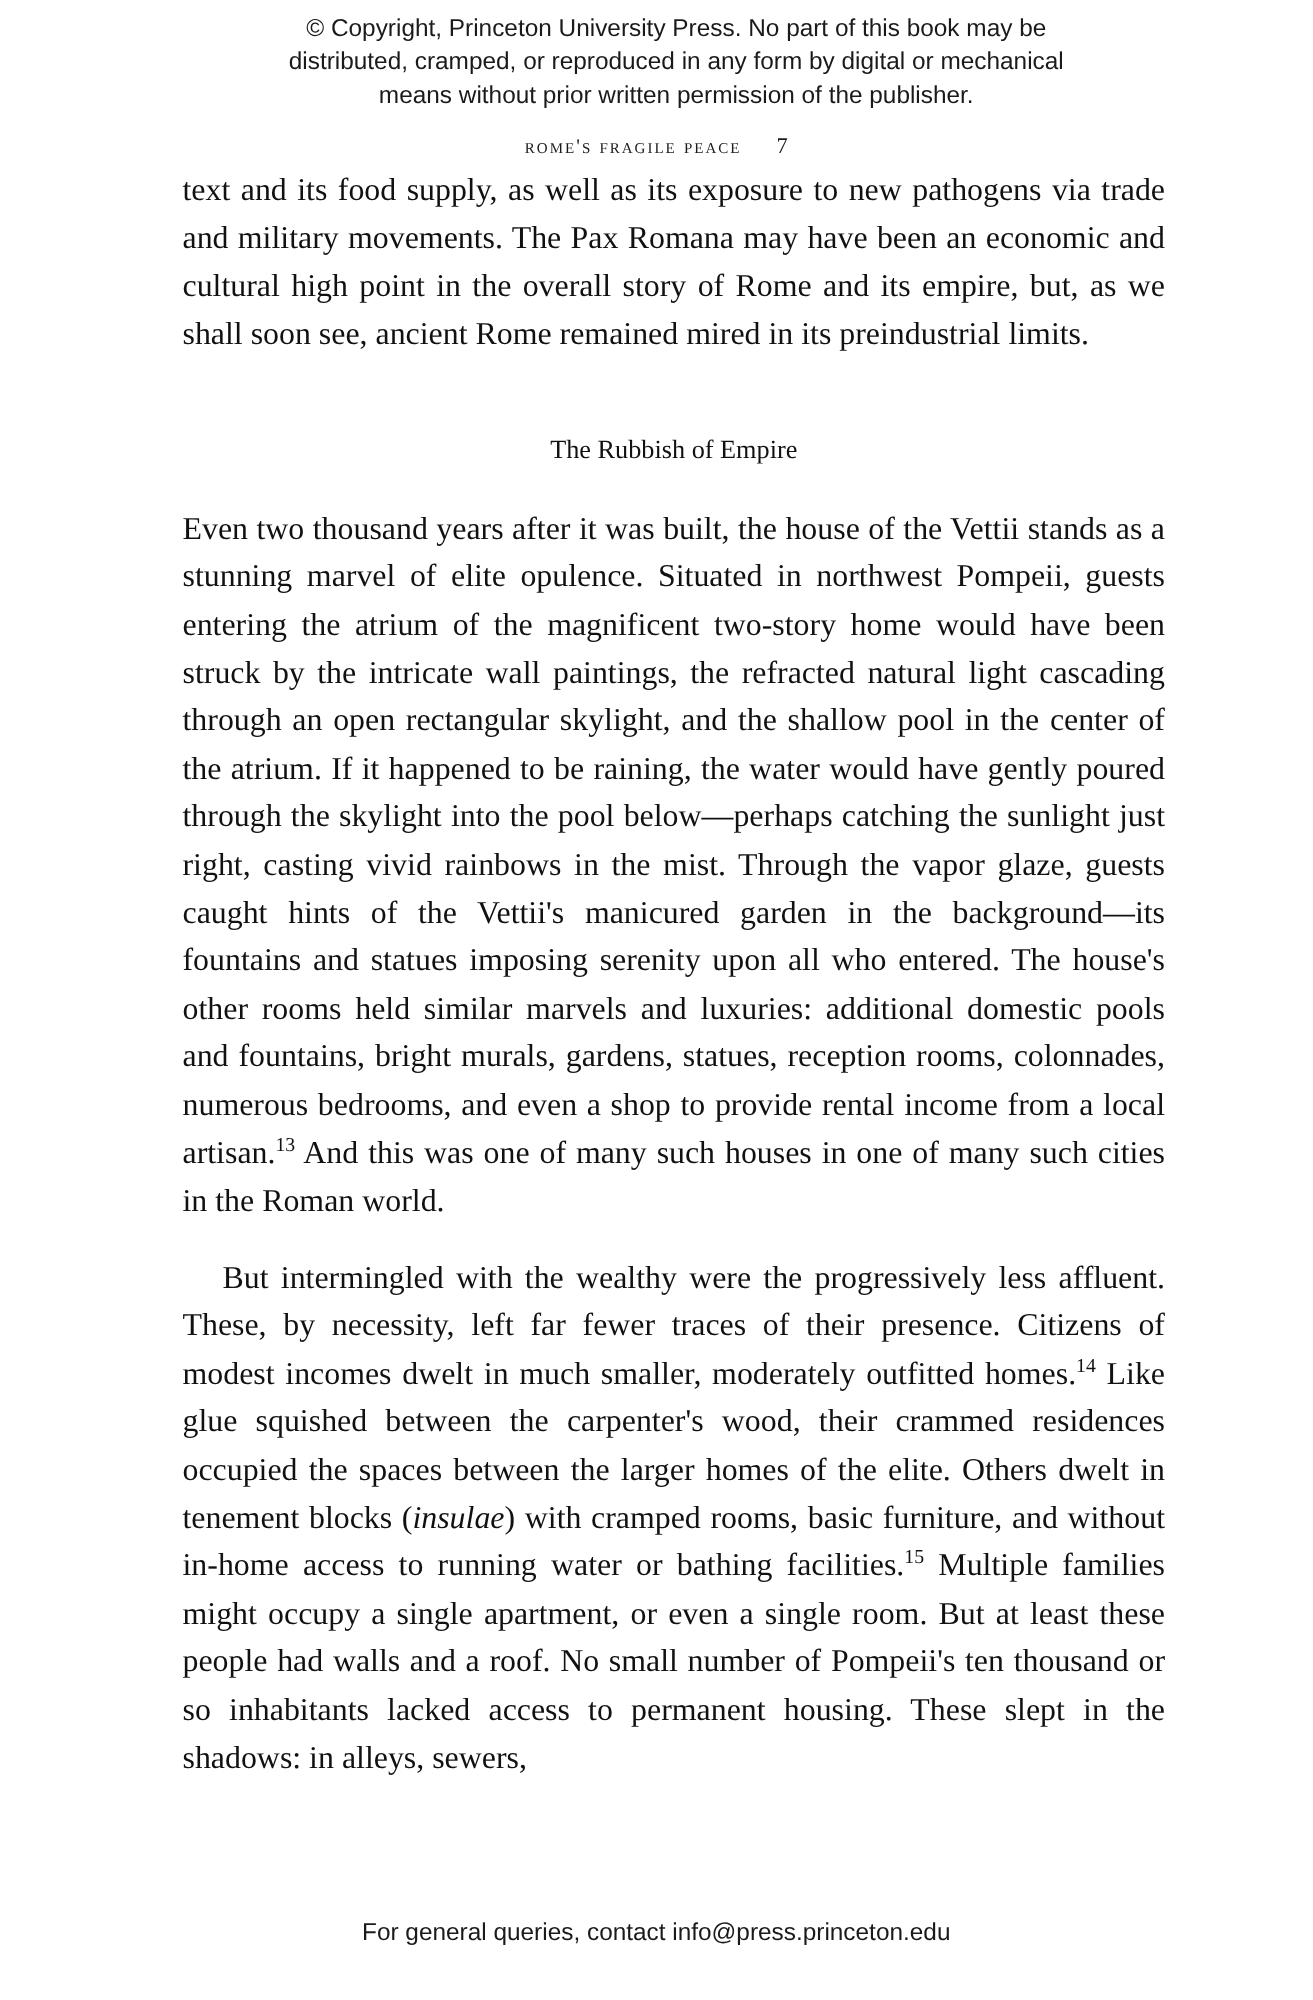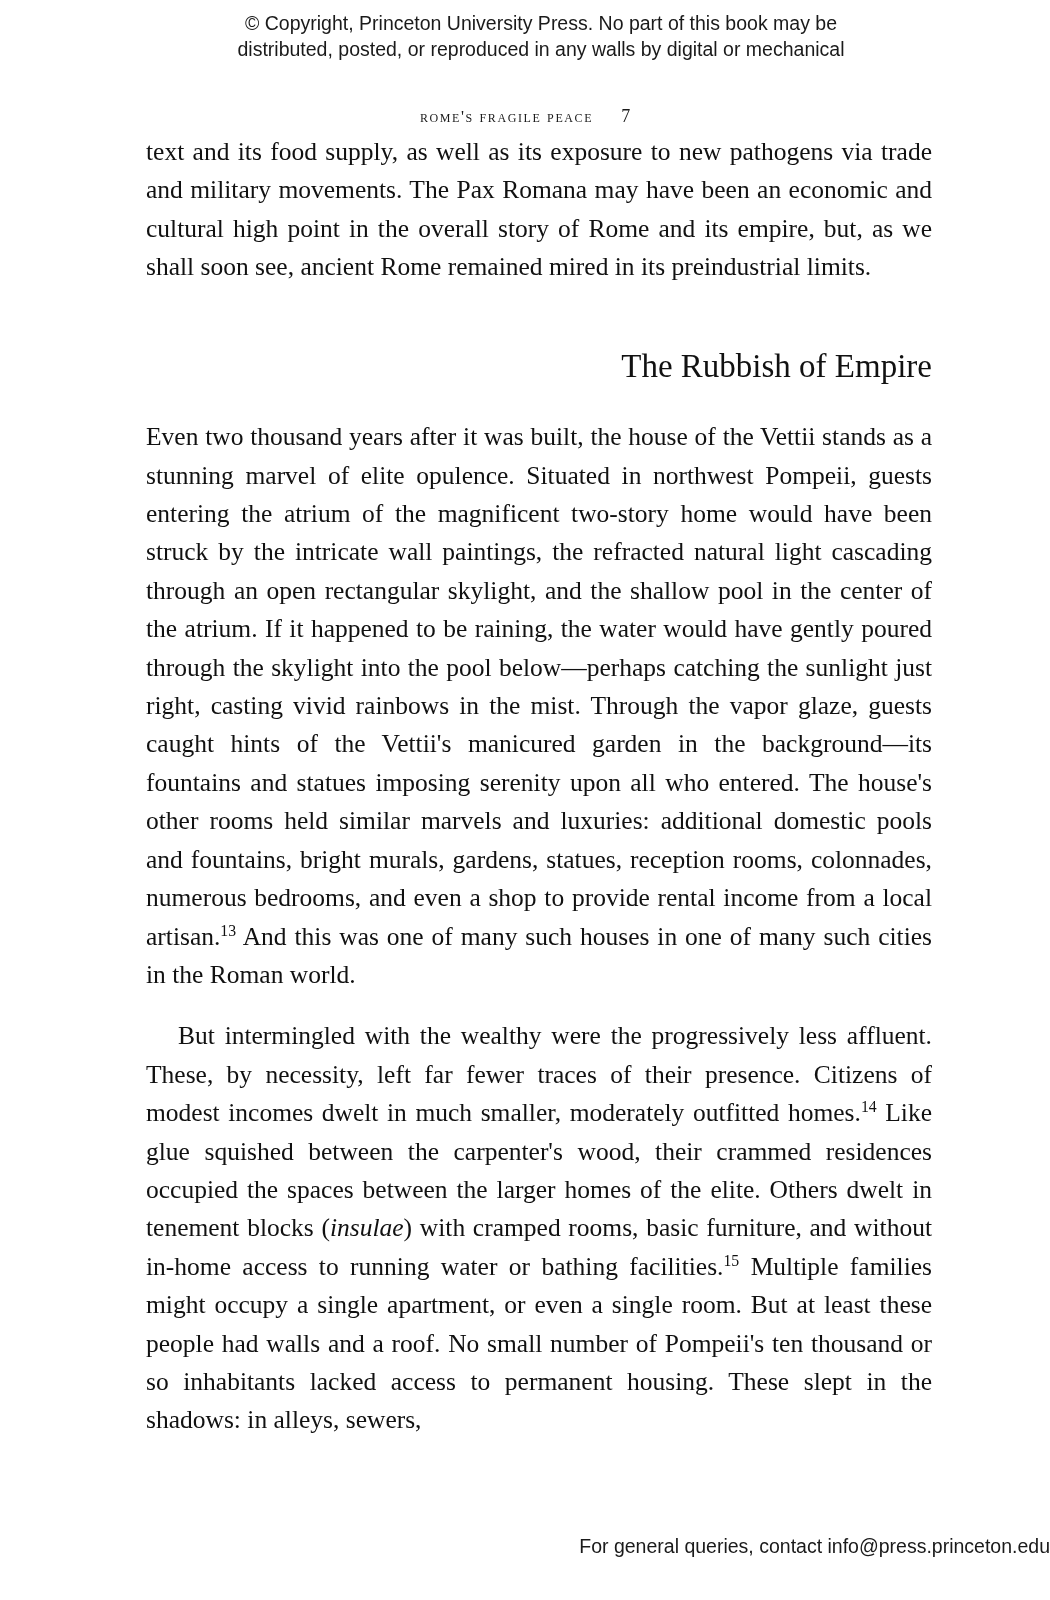--- a/index.html
+++ b/index.html
@@ -72,55 +72,56 @@
     font-size: 25.5px;
     line-height: 38.4px;
     text-align: justify;
     text-justify: inter-word;
     hyphens: manual;
   }
   p.body.indent { text-indent: 32px; margin-top: 23px; }
 
   h2.section {
     margin: 0;
-    font-size: 33px;
+    font-size: 21px;
     font-weight: 400;
-    text-align: right;
+    text-align: center;
     line-height: 1.2;
   }
   .sp-before-head { height: 60px; }
   .sp-after-head { height: 32px; }
 
   sup {
     font-size: 0.62em;
     vertical-align: super;
     line-height: 0;
   }
   i { font-style: italic; }
 
   
   .footer {
     position: absolute;
     bottom: 42px;
     left: 0;
     width: 1050px;
-    text-align: right;
+    text-align: center;
     font-family: "Liberation Sans", sans-serif;
     font-size: 19.5px;
     color: #1a1a1a;
   }
 </style>
 </head>
 <body>
 
 <div class="page">
 
   <div class="copyright">
     <span class="cline">© Copyright, Princeton University Press. No part of this book may be</span>
-    <span class="cline">distributed, posted, or reproduced in any walls by digital or mechanical</span>
+    <span class="cline">distributed, cramped, or reproduced in any form by digital or mechanical</span>
+    <span class="cline">means without prior written permission of the publisher.</span>
   </div>
 
   <div class="running-head">
     <span class="rh-title">Rome's Fragile Peace</span><span class="rh-page">7</span>
   </div>
 
   <div class="textblock">
 
     <p class="body">text and its food supply, as well as its exposure to new pathogens via trade and military movements. The Pax Romana may have been an economic and cultural high point in the overall story of Rome and its empire, but, as we shall soon see, ancient Rome remained mired in its preindustrial limits.</p>
 

